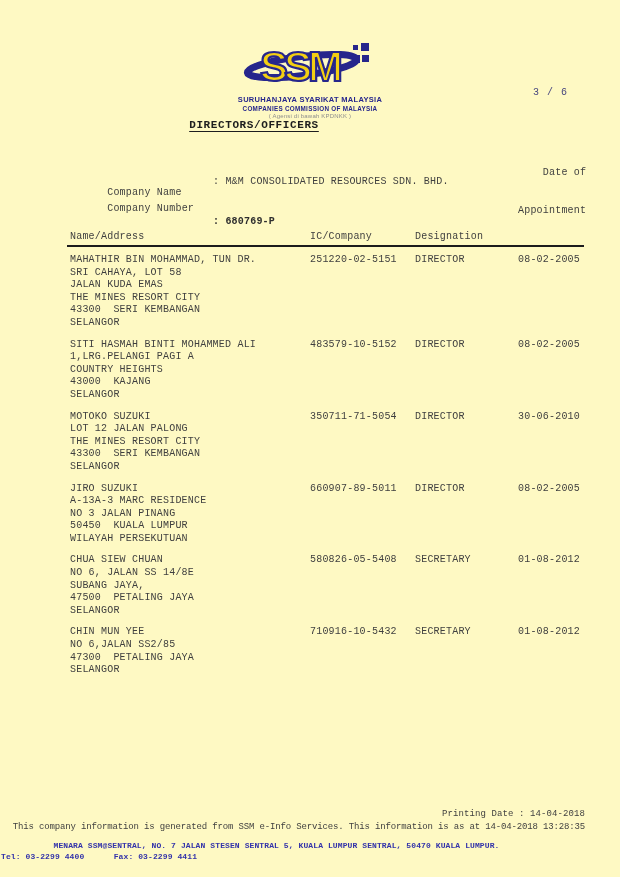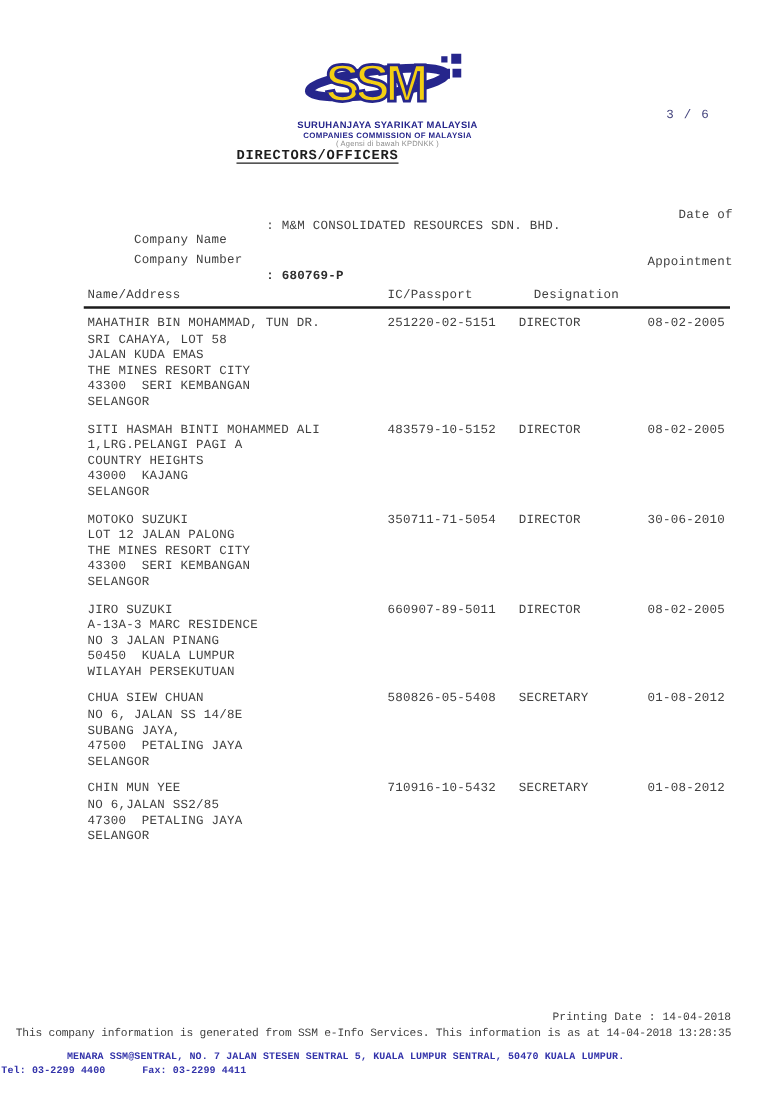--- a/index.html
+++ b/index.html
@@ -7,21 +7,21 @@
     --yellow:#f3cf12;
     --ink:#3f3f3f;
     --blue:#3333aa;
     --pagenum:#45457e;
   }
   *{margin:0;padding:0;box-sizing:border-box;}
   html,body{background:#888;}
   .page{
     position:relative;
     width:620px;height:877px;
-    background:#ffffff;
+    background:#fef9c3;
     margin:0 auto;
     overflow:hidden;
     font-family:"Liberation Mono","DejaVu Sans Mono",monospace;
     color:var(--ink);
   }
   
   .logo-block{position:absolute;left:0;top:36px;width:620px;text-align:center;}
   .logo-svg{display:block;margin:0 auto;}
   .logo-line1{
     font-family:"Liberation Sans","DejaVu Sans",sans-serif;
@@ -55,21 +55,21 @@
   .company-row .val.bold{font-weight:bold;color:#2e2e2e;margin-top:24px;}
   
   .tbl-header{
     position:absolute;left:67px;top:218px;width:517px;height:29px;
     border-bottom:2px solid #1c1c1c;
     font-size:10px;letter-spacing:.2px;
   }
   .tbl-header .h{position:absolute;bottom:3px;white-space:pre;text-align:right;}
   .h-name{left:3px;}
   .h-ic{left:243px;}
-  .h-desig{left:360px;}
+  .h-desig{left:348px;}
   .h-date{left:451px;bottom:3px;line-height:12.5px;}
   .tbl-body{position:absolute;left:70px;top:254px;width:514px;font-size:10px;letter-spacing:.2px;}
   .row{position:relative;margin-bottom:9px;line-height:12.6px;}
   .row .c{position:absolute;top:0;white-space:pre;}
   .row .c.name{position:relative;width:238px;}
   .row .c.ic{left:240px;}
   .row .c.desig{left:345px;}
   .row .c.date{left:448px;}
   
   .footer{position:absolute;left:0;top:0;width:620px;}
@@ -124,21 +124,21 @@
       <span class="val">: M&amp;M CONSOLIDATED RESOURCES SDN. BHD.</span>
     </div>
     <div class="company-row">
       <span>Company Number</span>
       <span class="val bold">: 680769-P</span>
     </div>
   </div>
 
   <div class="tbl-header">
     <div class="h h-name">Name/Address</div>
-    <div class="h h-ic">IC/Passport</div>
+    <div class="h h-ic">IC/Company</div>
     <div class="h h-desig">Designation</div>
     <div class="h h-date">
       <div>Date of</div>
       <div>Appointment</div>
     </div>
   </div>
 
   <div class="tbl-body" id="table-rows">
     <div class="row">
       <div class="c name"><div>MAHATHIR BIN MOHAMMAD, TUN DR.</div><div>SRI CAHAYA, LOT 58</div><div>JALAN KUDA EMAS</div><div>THE MINES RESORT CITY</div><div>43300  SERI KEMBANGAN</div><div>SELANGOR</div></div>

